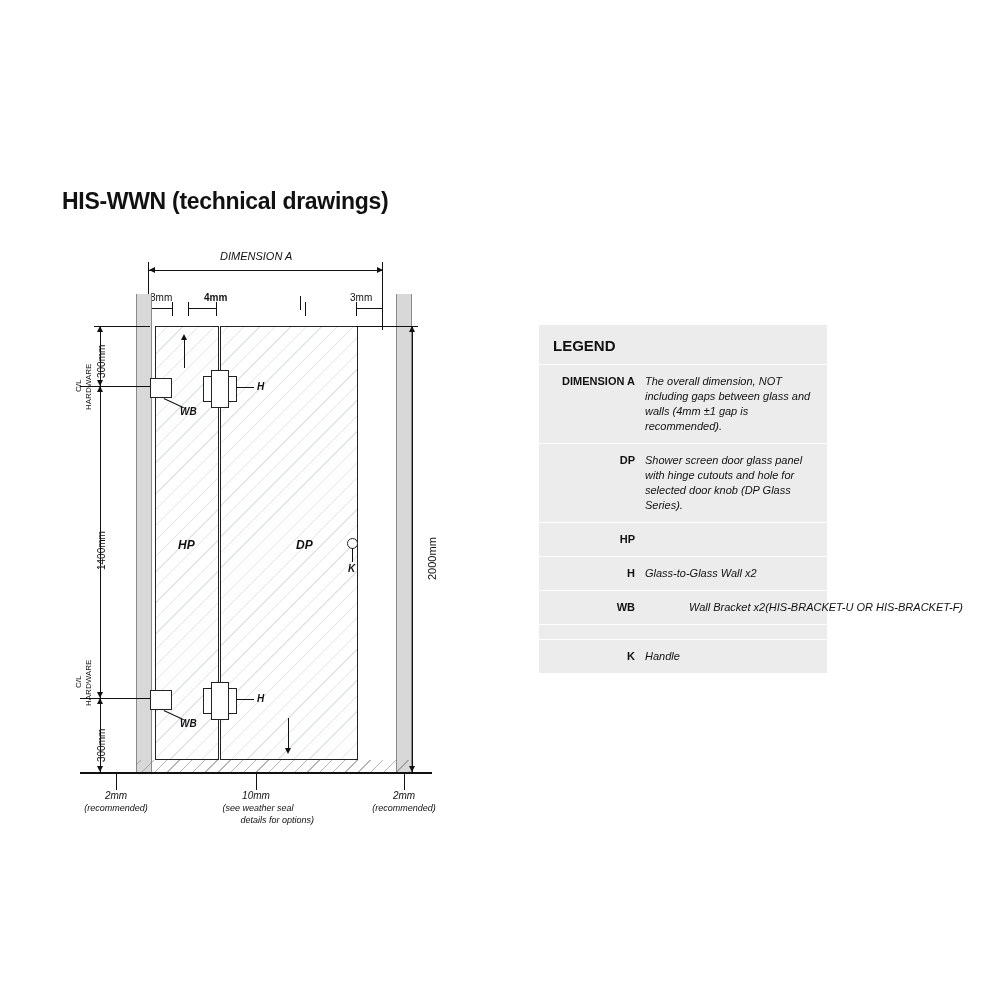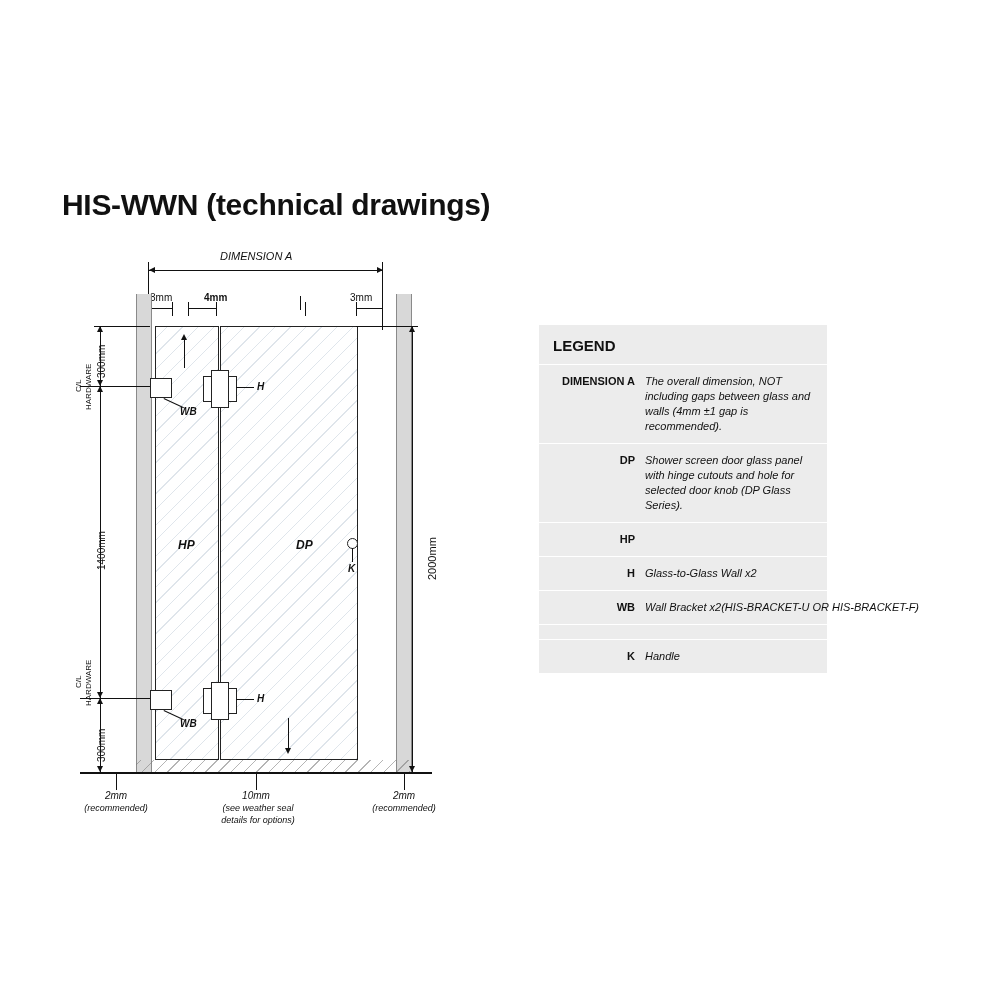--- a/index.html
+++ b/index.html
@@ -12,21 +12,21 @@
     height: 1000px;
     position: relative;
     font-family: "Liberation Sans", sans-serif;
     color: #1a1a1a;
     overflow: hidden;
   }
   #page-title {
     position: absolute;
     left: 62px;
     top: 188px;
-    font-size: 30px;
+    font-size: 23px;
     font-weight: bold;
     letter-spacing: -0.3px;
     color: #111;
     white-space: nowrap;
   }
 
   
   #drawing {
     position: absolute;
     left: 60px;
@@ -156,21 +156,21 @@
     font-size: 11px;
     line-height: 15px;
   }
   .legend-row .desc {
     flex: 1;
     font-size: 11px;
     line-height: 15px;
     padding-right: 6px;
     font-style: italic;
   }
-  .legend-row.wide .desc { white-space: nowrap; }
+  .legend-row.wide .desc { white-space: nowrap; margin-left: 44px; }
   .legend-note {
     padding: 14px 0 8px 0;
     font-size: 9.5px;
     font-style: italic;
     text-align: center;
     background: #ffffff;
   }
   .legend-spacer {
     height: 14px;
     border-top: 1px solid #ffffff;
@@ -278,21 +278,21 @@
   <div class="ln h" style="left:20px; top:522px; width:352px; height:2px;"></div>
   <div class="floor-hatch" style="left:76px; top:510px; width:274px; height:12px;"></div>
 
   <div class="ln v" style="left:56px; top:522px; height:18px;"></div>
   <div class="lbl center" style="left:32px; top:540px; width:48px; text-align:center;">2mm</div>
   <div class="lbl center" style="left:14px; top:553px; width:84px; text-align:center; font-size:9px;">(recommended)</div>
 
   <div class="ln v" style="left:196px; top:522px; height:18px;"></div>
   <div class="lbl center it" style="left:172px; top:540px; width:48px; text-align:center;">10mm</div>
   <div class="lbl center it" style="left:142px; top:553px; width:112px; font-size:9px;">(see weather seal</div>
-  <div class="lbl center it" style="left:142px; top:565px; width:112px; text-align:center; font-size:9px;">details for options)</div>
+  <div class="lbl center it" style="left:142px; top:565px; width:112px; text-align:right; font-size:9px;">details for options)</div>
 
   <div class="ln v" style="left:344px; top:522px; height:18px;"></div>
   <div class="lbl center" style="left:320px; top:540px; width:48px; text-align:center;">2mm</div>
   <div class="lbl center" style="left:302px; top:553px; width:84px; text-align:center; font-size:9px;">(recommended)</div>
 </div>
 
 <div id="legend">
   <div class="legend-title">LEGEND</div>
 
   <div class="legend-row">

